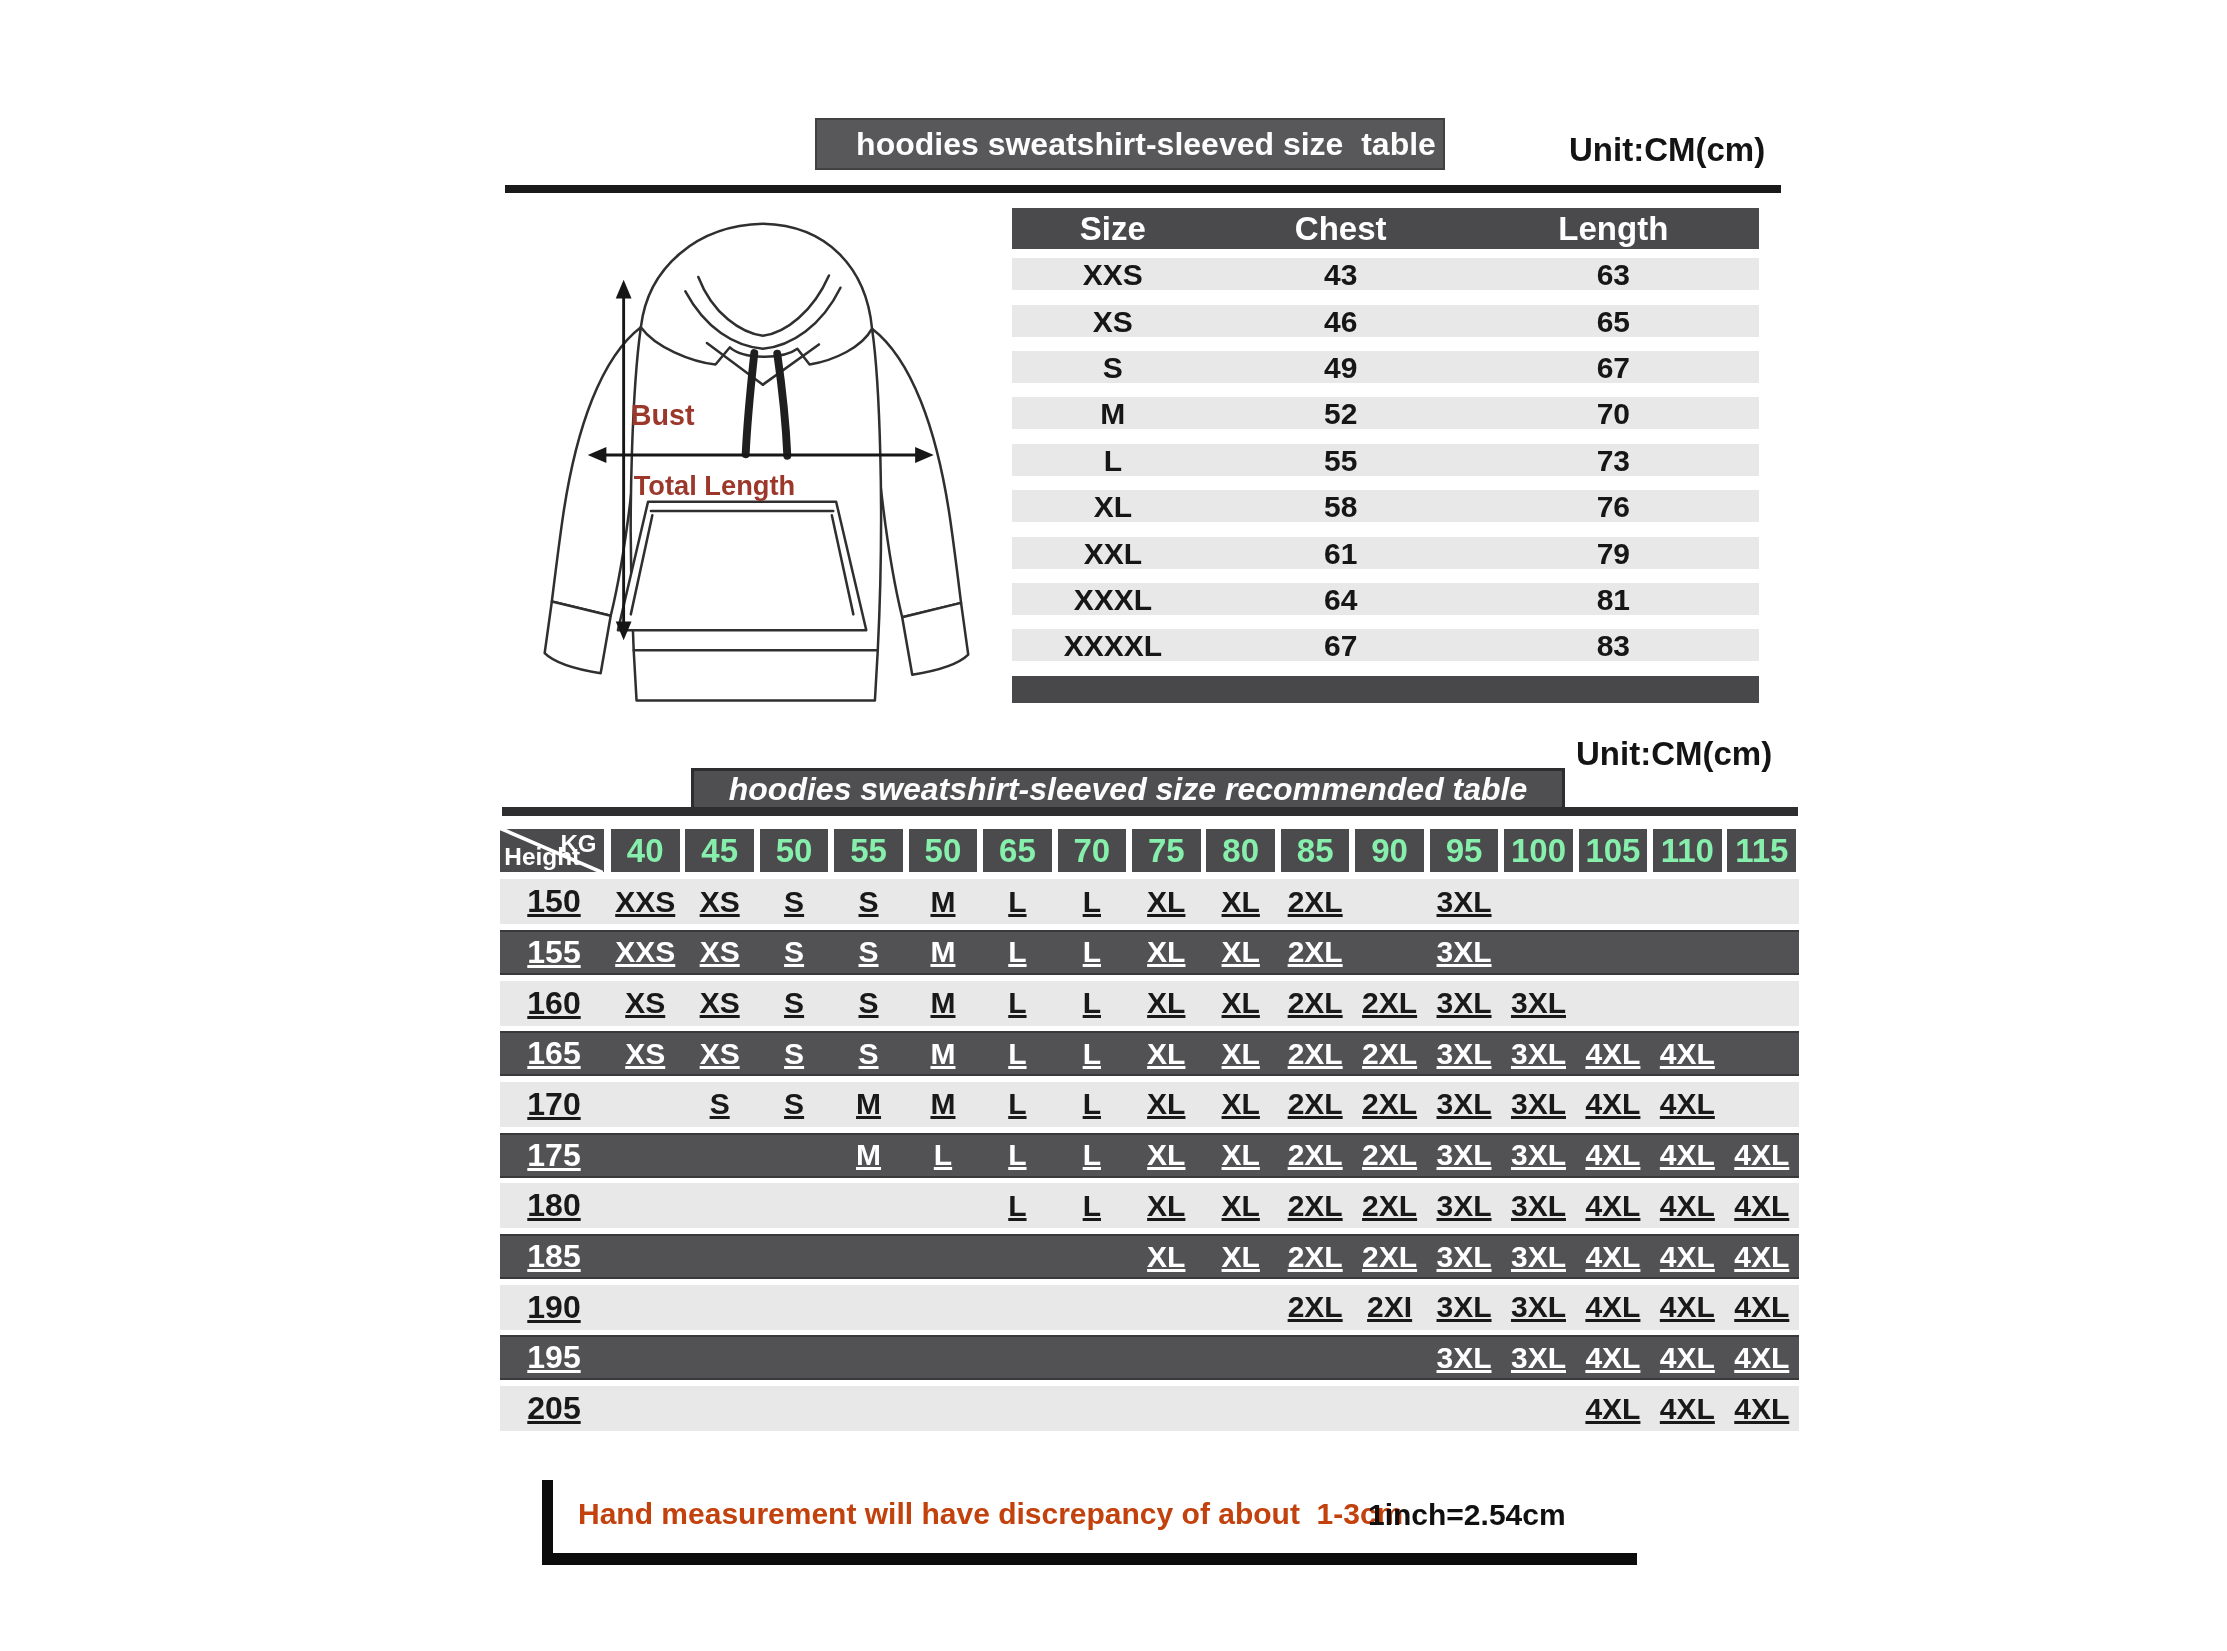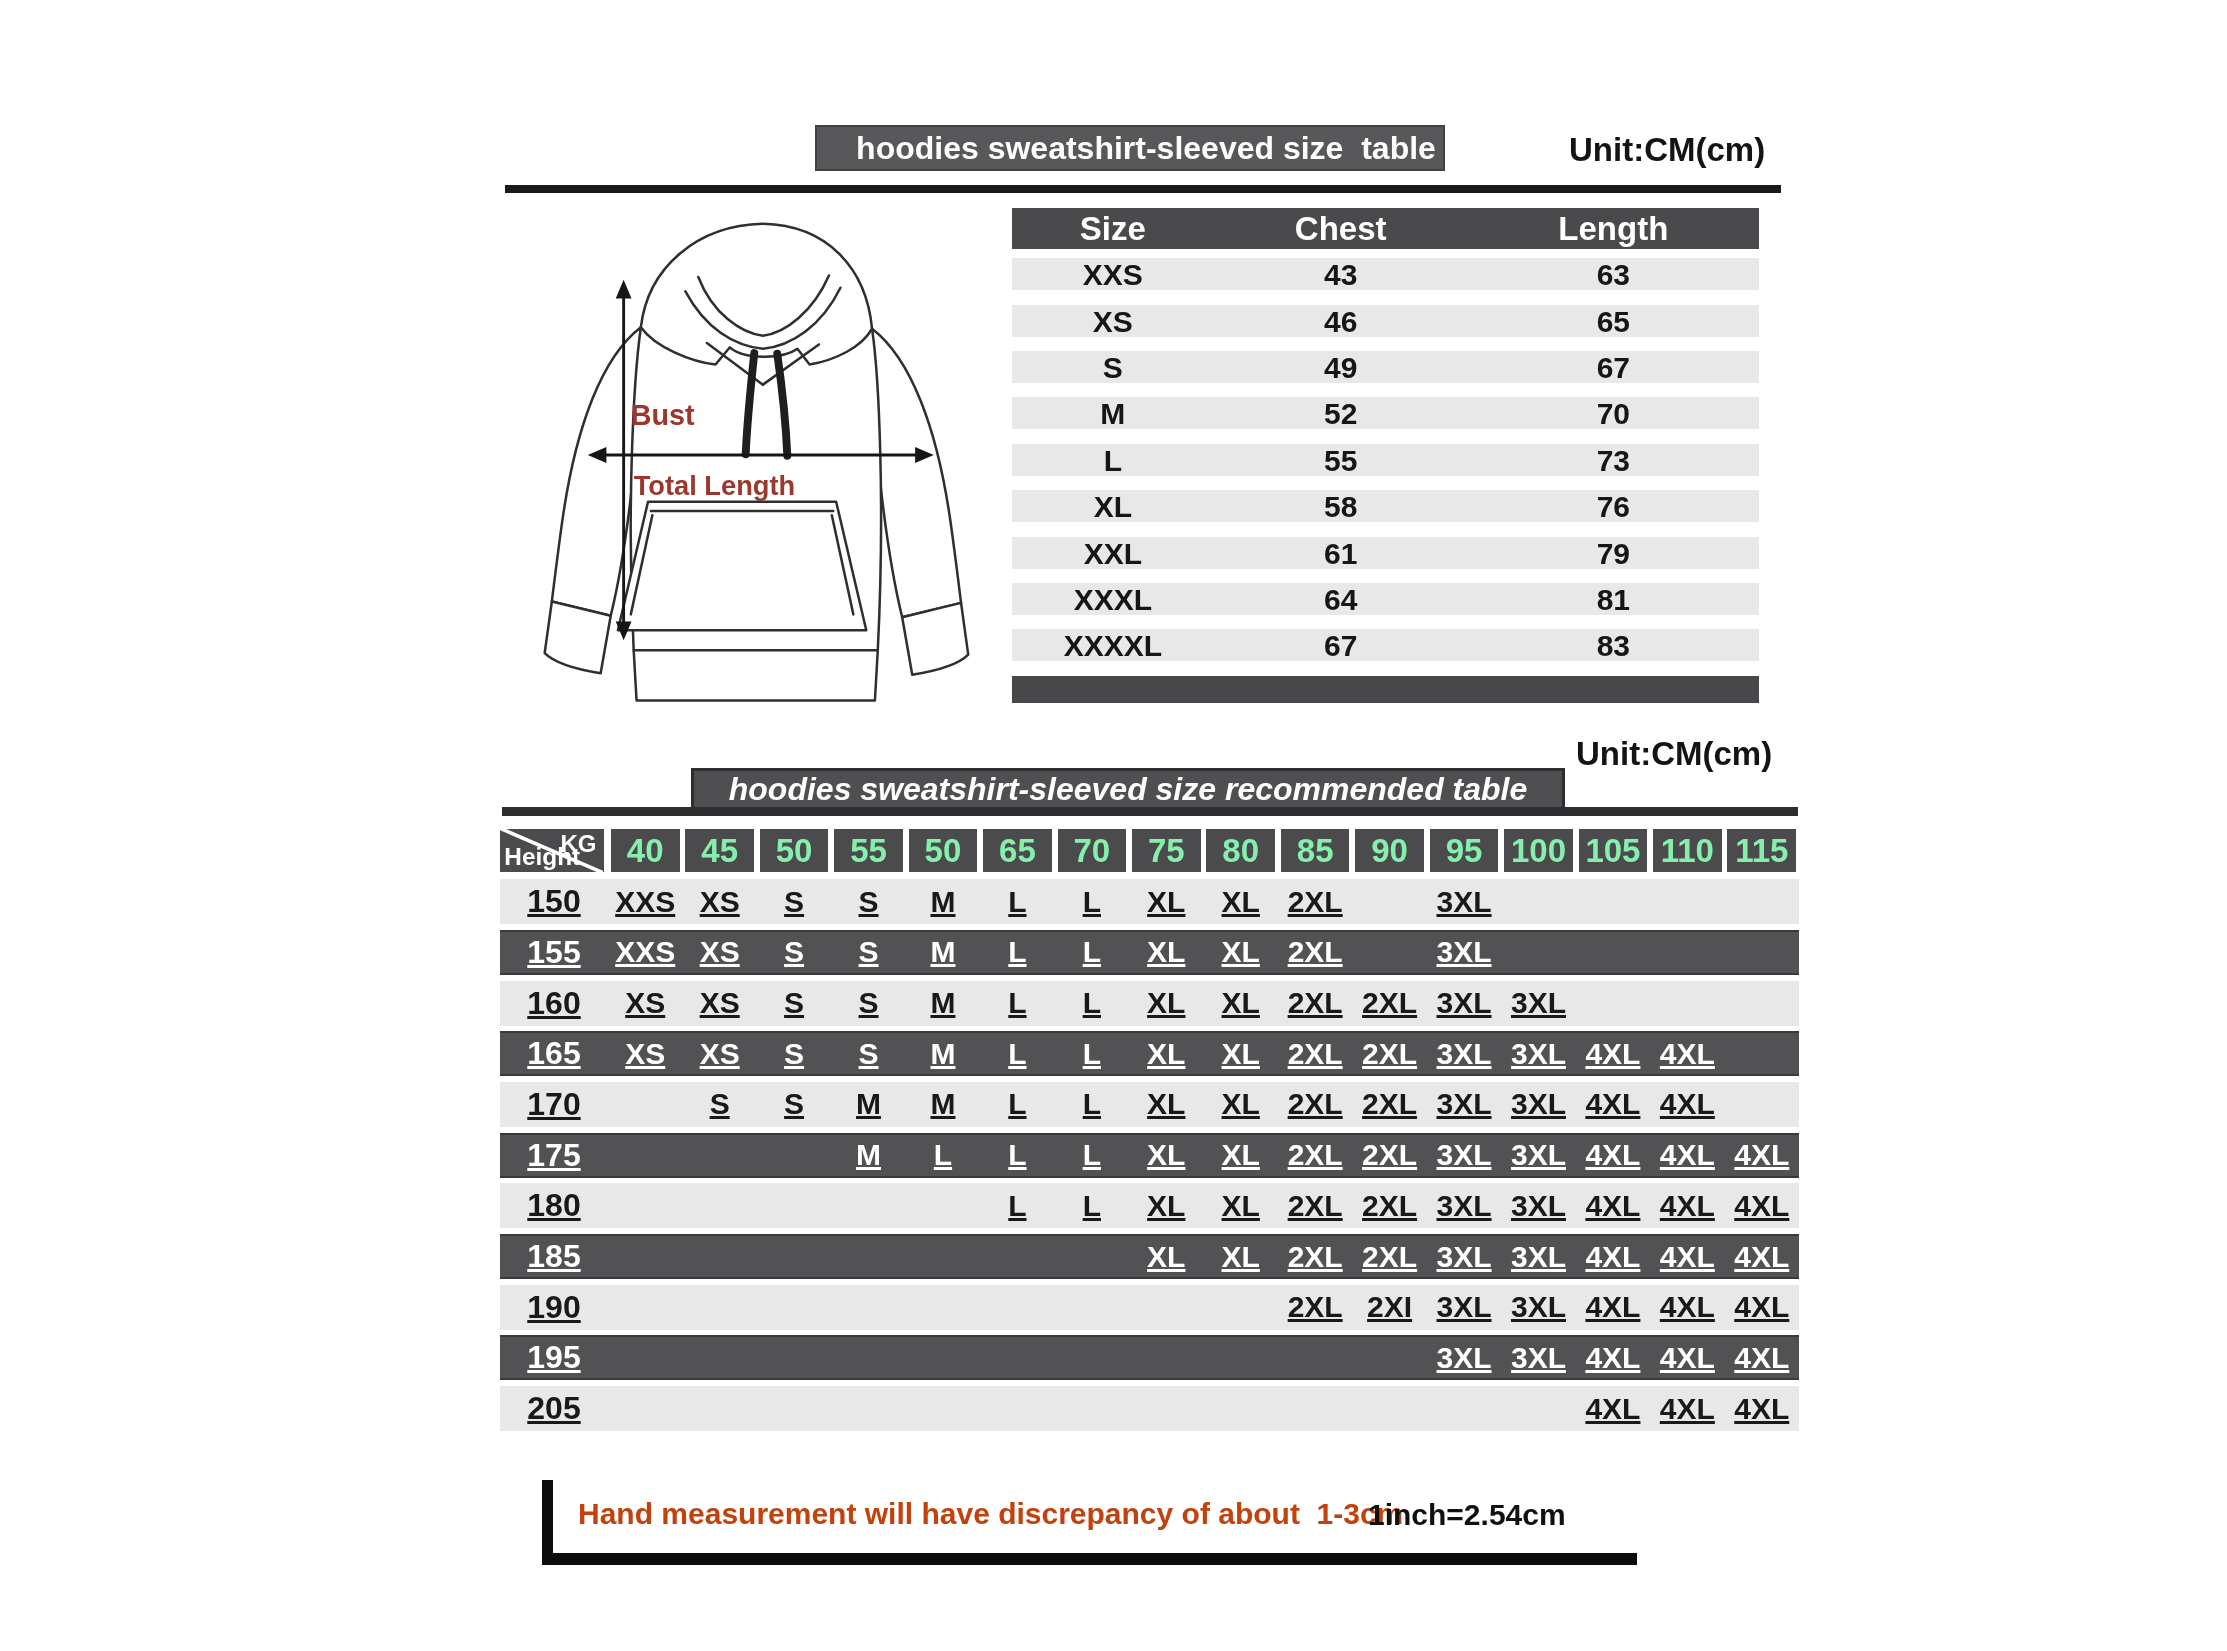--- a/index.html
+++ b/index.html
@@ -7,21 +7,21 @@
     position:relative; width:2227px; height:1651px; background:#ffffff;
     font-family:"Liberation Sans","DejaVu Sans",sans-serif; font-weight:700; color:#161616;
     overflow:hidden;
   }
   
   .tbar{
     position:absolute; background:var(--bar-bg,#58585a);
     display:flex; align-items:center; justify-content:center;
     color:#fdfdfd; box-sizing:border-box;
   }
-  .tbar1{ left:815px; top:125px; width:630px; height:46px; border:2.2px solid #414143;padding-left:32px; }
+  .tbar1{ left:815px; top:118px; width:630px; height:52px; border:2.2px solid #414143;padding-left:32px; }
   .tbar2{ left:691px;  top:768px; width:874px; height:42px; border:3.6px solid #2d2d2f; background:#4f4f51;font-style:italic;}
   .tbar .t{ font-size:32px; letter-spacing:0px; white-space:pre; }
   .unit{
     position:absolute; font-size:33px; color:#141414; white-space:nowrap;
   }
   .unit1{ left:1569px; top:131px; }
   .unit2{ left:1576px; top:735px; }
   .divider{ position:absolute; background:#1a1a1a; }
   .d1{ left:505px; top:185px;  width:1276px; height:8px; }
   .d2{ left:502px; top:807px; width:1296px; height:8.6px; background:#2e2e30; }

